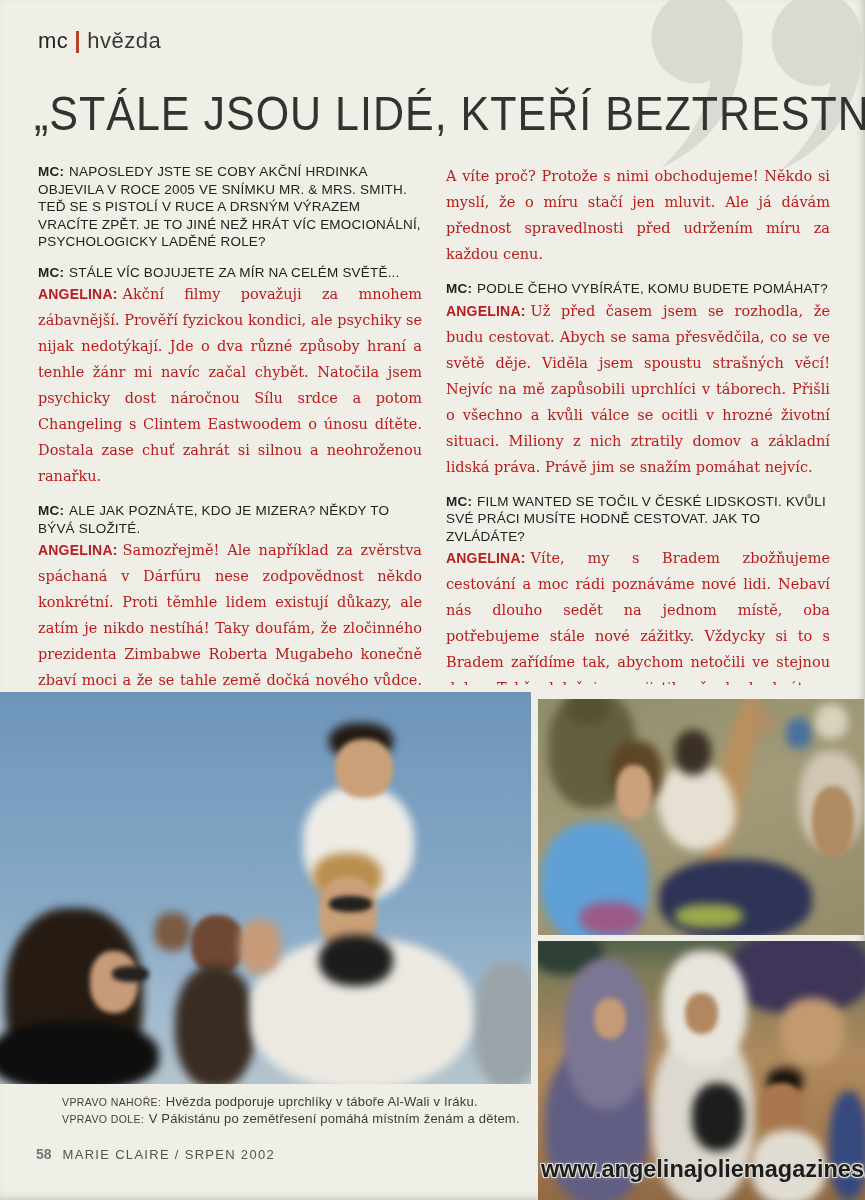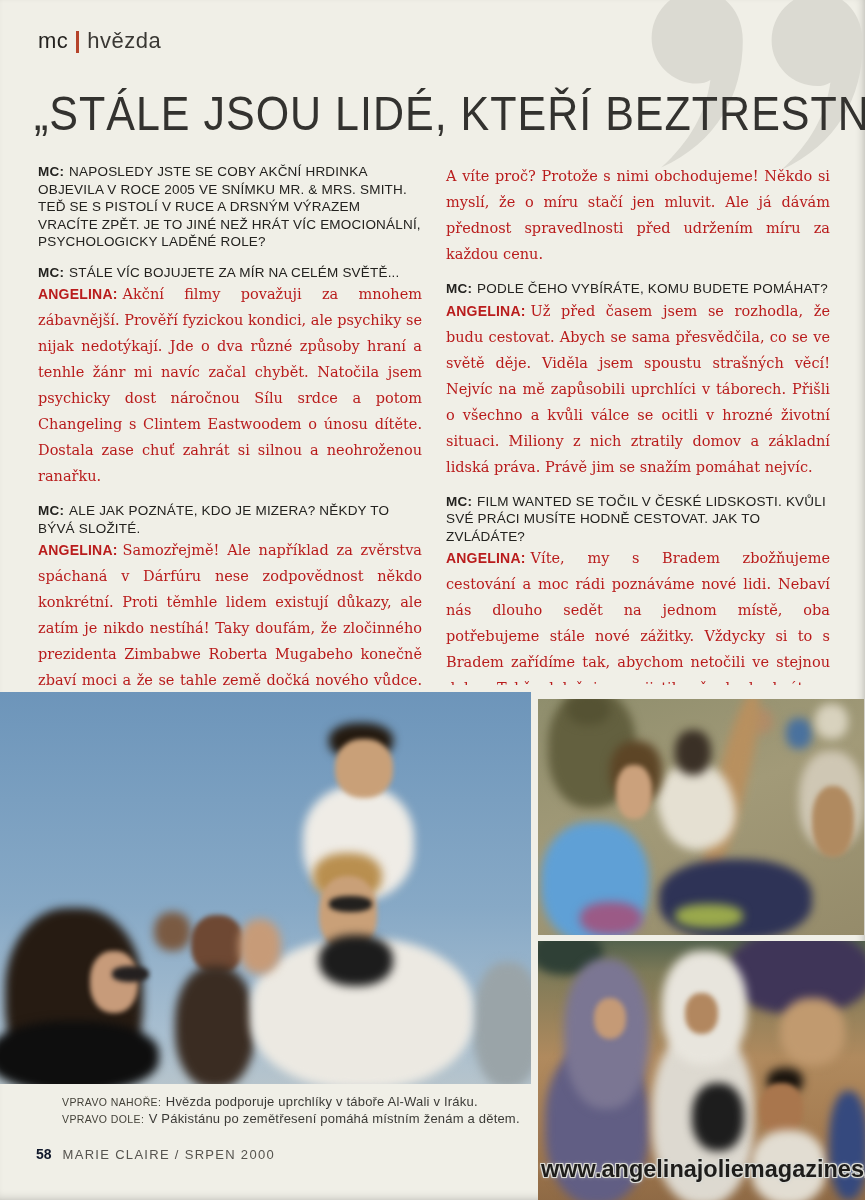--- a/index.html
+++ b/index.html
@@ -97,21 +97,21 @@
   .rb-rock{left:74%;top:22%;width:20%;height:26%;background:#c19a6f;}
 
   
   .captions{position:absolute;left:62px;top:1093px;width:470px;color:#3b3a36;}
   .cap-line{line-height:16px;white-space:nowrap;}
   .cap-label{font-size:10.5px;letter-spacing:.4px;color:#444239;}
   .cap-text{font-size:13px;font-weight:300;letter-spacing:.2px;}
 
   
   .footer{position:absolute;left:36px;top:1146px;display:flex;align-items:baseline;gap:11px;}
-  .footer .pnum{font-size:14px;font-weight:bold;color:#0f172a;}
+  .footer .pnum{font-size:14px;font-weight:bold;color:#737373;}
   .footer .credit{font-size:13px;font-weight:300;letter-spacing:1.3px;color:#55534e;}
 
   
   .watermark{position:absolute;left:541px;top:1156px;font-size:23.5px;font-weight:bold;color:#1e1d1b;
       letter-spacing:0;white-space:nowrap;z-index:5;
       text-shadow:-1px -1px 0 #dcdcd6,1px -1px 0 #dcdcd6,-1px 1px 0 #dcdcd6,1px 1px 0 #dcdcd6,0 0 4px #cfcfc9;}
 </style>
 </head>
 <body>
 
@@ -237,18 +237,18 @@
       <span class="cap-text">Hvězda podporuje uprchlíky v táboře Al-Wali v Iráku.</span>
     </div>
     <div class="cap-line">
       <span class="cap-label">VPRAVO DOLE:</span>
       <span class="cap-text">V Pákistánu po zemětřesení pomáhá místním ženám a dětem.</span>
     </div>
   </div>
 
   <div class="footer">
     <span class="pnum">58</span>
-    <span class="credit">MARIE CLAIRE / SRPEN 2000</span>
+    <span class="credit">MARIE CLAIRE / SRPEN 2002</span>
   </div>
 
   <div class="watermark">www.angelinajoliemagazines.com</div>
 
 </div>
 
 </body></html>

